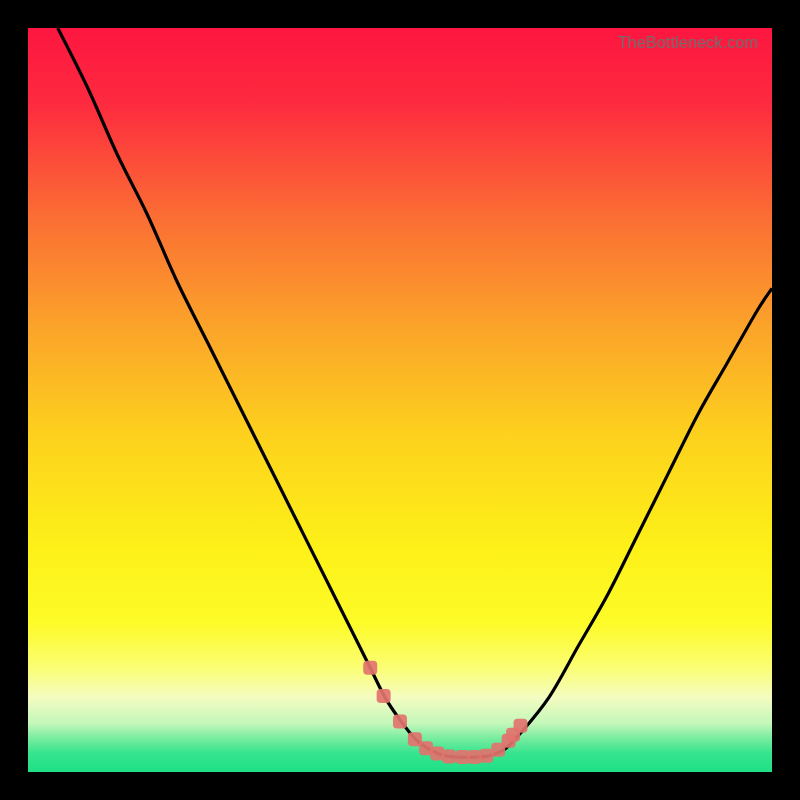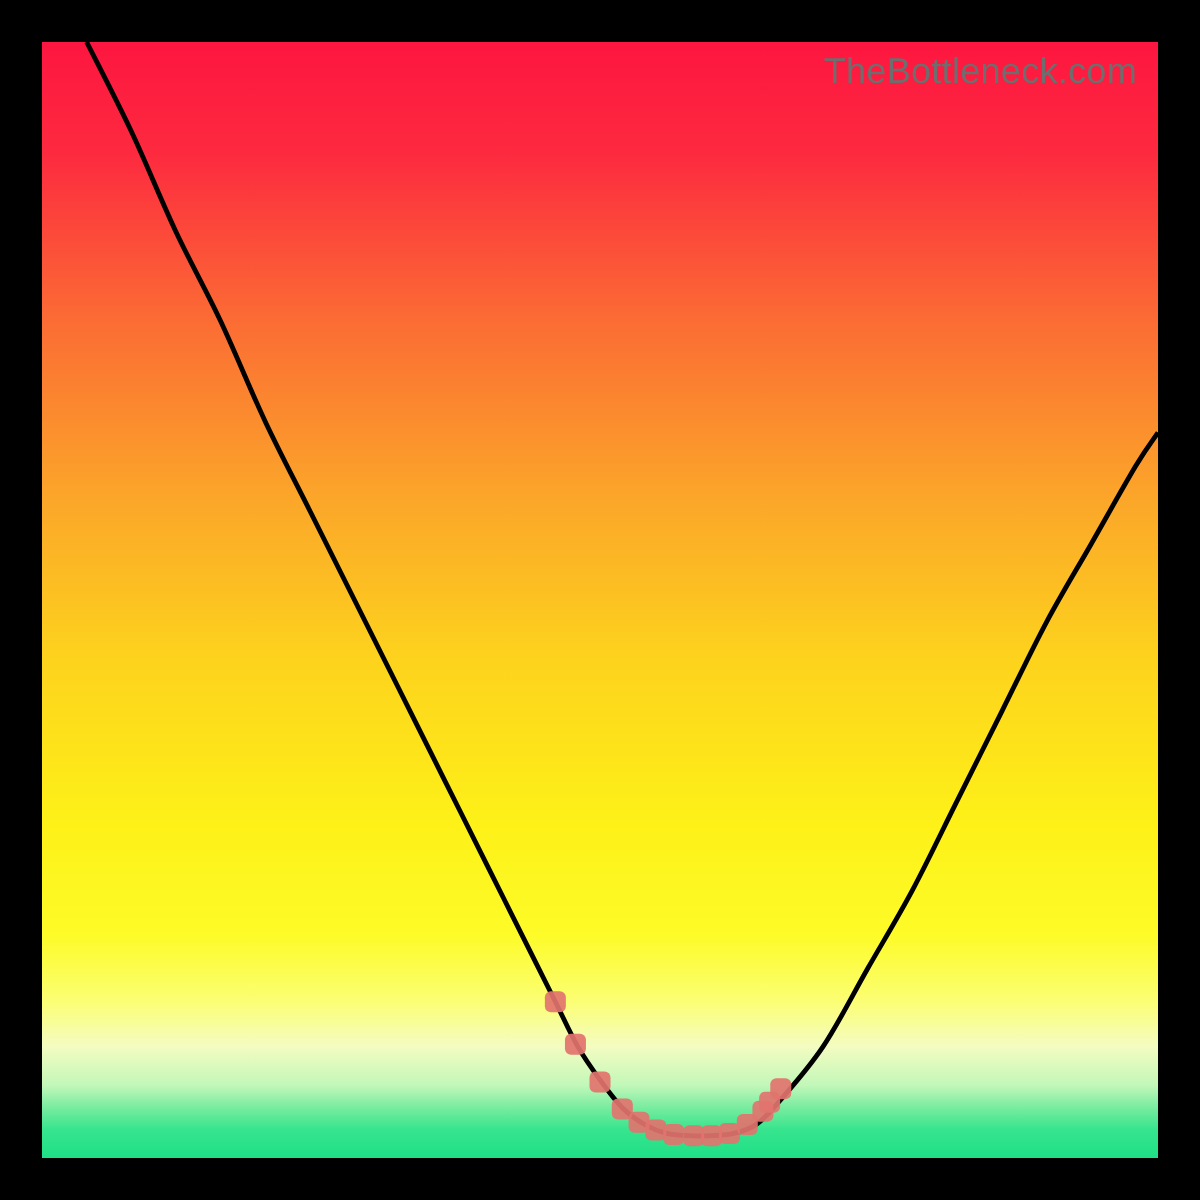--- a/index.html
+++ b/index.html
@@ -27,21 +27,21 @@
   }
   .gradient {
     position: absolute;
     inset: 0;
   }
   .watermark {
     position: absolute;
     top: 6px;
     right: 14px;
     color: #6e6e6e;
-    font-size: 24px;
+    font-size: 16px;
     font-weight: 400;
     letter-spacing: 0.2px;
   }
   svg.curve {
     position: absolute;
     inset: 0;
     width: 100%;
     height: 100%;
   }
   .marker {

